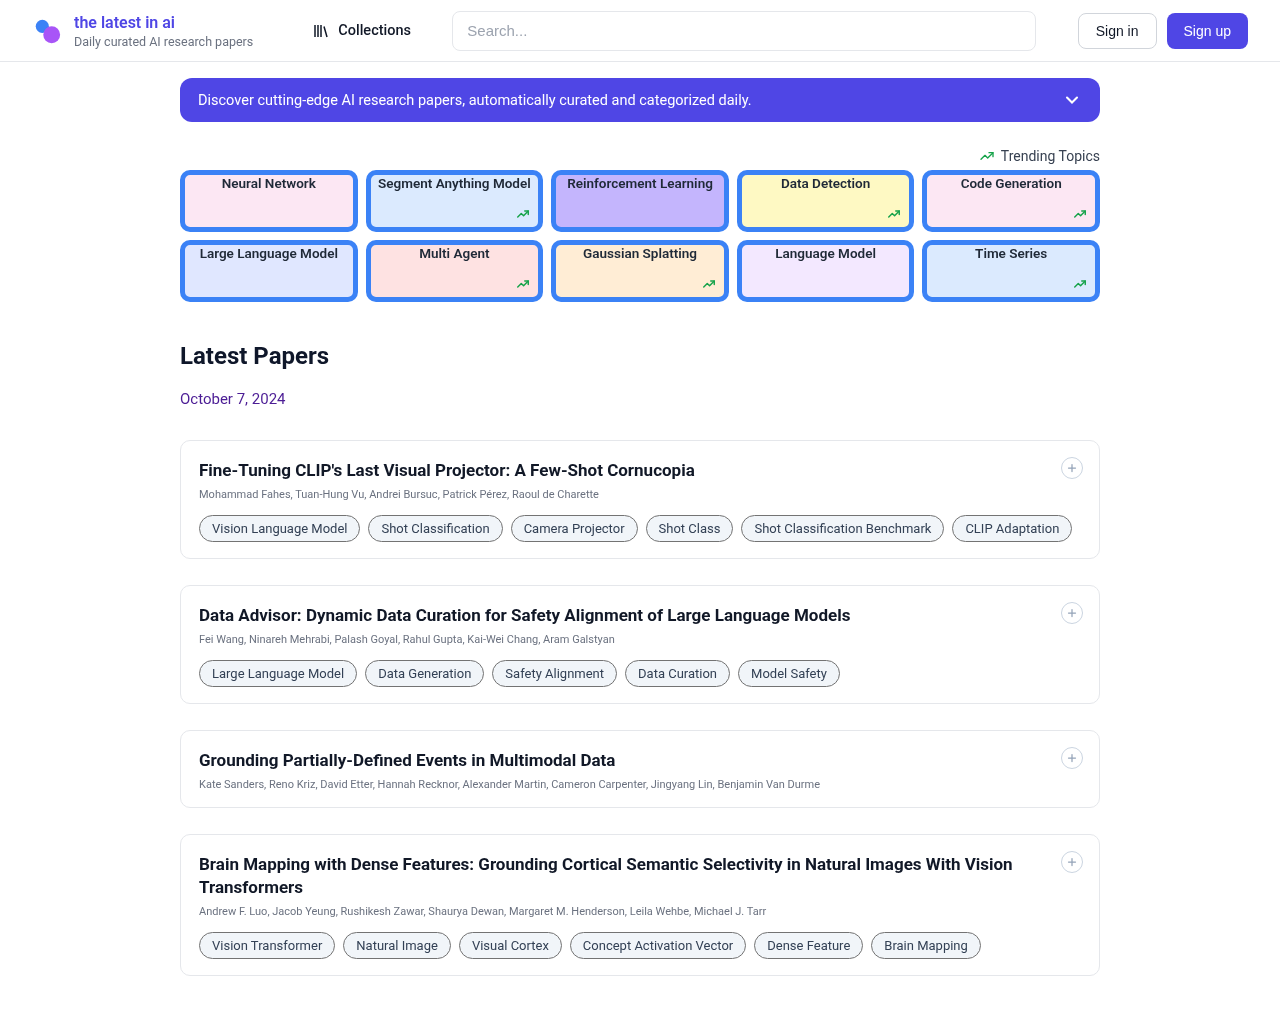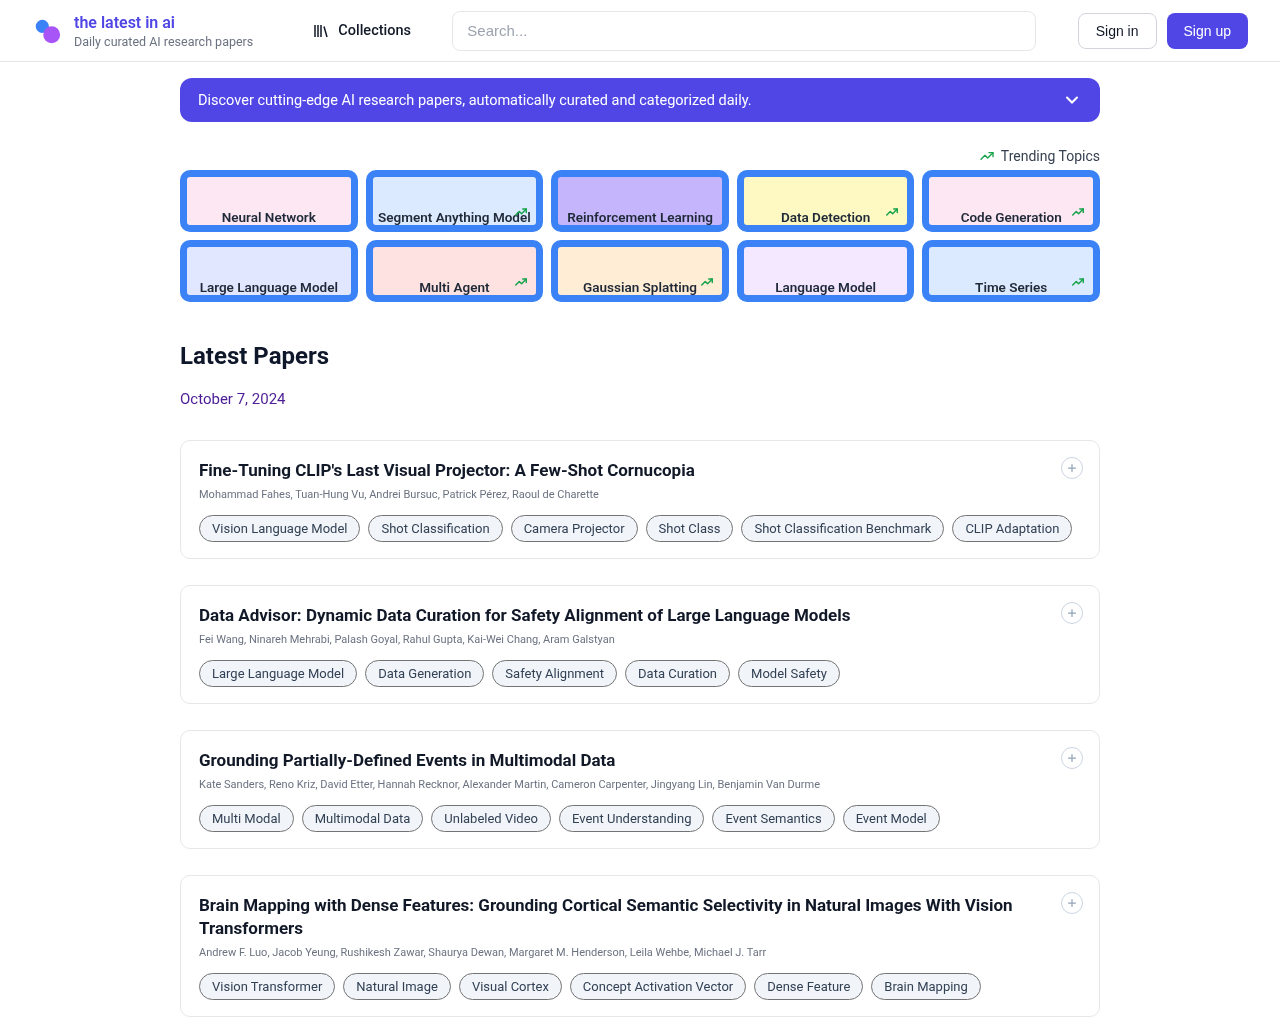--- a/index.html
+++ b/index.html
@@ -25,21 +25,21 @@
 .main { max-width: 960px; margin: 0 auto; padding: 16px 20px 40px; }
 
 
 .banner { display: flex; align-items: center; justify-content: space-between; background: #4f46e5; color: #fff; border-radius: 12px; padding: 12px 18px; font-size: 14.5px; }
 .banner svg { width: 20px; height: 20px; stroke: #fff; }
 
 
 .trending-label { display: flex; justify-content: flex-end; align-items: center; gap: 6px; font-size: 14px; color: #374151; margin-top: 26px; }
 .trending-label svg { width: 16px; height: 16px; stroke: #16a34a; }
 .topics-grid { display: grid; grid-template-columns: repeat(5, 1fr); gap: 8px; margin-top: 6px; }
-.topic-chip { position: relative; height: 62px; border-radius: 10px; display: flex; align-items: flex-end; justify-content: center; font-size: 13.5px; font-weight: 600; color: #1f2937; cursor: pointer; border: 7px solid #3b82f6; text-align:center; padding: 0 0;}
+.topic-chip { position: relative; height: 62px; border-radius: 10px; display: flex; align-items: flex-start; justify-content: center; font-size: 13.5px; font-weight: 600; color: #1f2937; cursor: pointer; border: 5px solid #3b82f6; text-align:center; padding: 0 0;}
 .topic-chip .trend-icon { position: absolute; right: 8px; bottom: 6px; width: 14px; height: 14px; }
 
 
 .section-title { font-size: 24px; font-weight: 700; margin-top: 40px; }
 .date-head { font-size: 15px; color: #4c1d95; margin-top: 20px; padding-bottom: 6px; }
 
 .paper-card { border: 1px solid #e5e7eb; border-radius: 10px; padding: 18px 18px 16px; margin-top: 26px; position: relative; }
 .paper-title { font-size: 17px; font-weight: 700; color: #111827; line-height: 1.35; padding-right: 40px;}
 .paper-authors { font-size: 11px; color: #6b7280; margin-top: 6px; }
 .paper-tags { display: flex; flex-wrap: wrap; gap: 8px; margin-top: 14px; }
@@ -186,28 +186,20 @@
         </div>
       </div>
       <div class="paper-card">
         <div class="add-btn">
           <svg width="12" height="12" viewBox="0 0 24 24" fill="none" stroke="currentColor" stroke-width="2.5" stroke-linecap="round">
             <path d="M12 5v14M5 12h14"></path>
           </svg>
         </div>
         <div class="paper-title">Grounding Partially-Defined Events in Multimodal Data</div>
         <div class="paper-authors">Kate Sanders, Reno Kriz, David Etter, Hannah Recknor, Alexander Martin, Cameron Carpenter, Jingyang Lin, Benjamin Van Durme</div>
-        <div class="paper-tags">
-          <span class="paper-tag">Multi Modal</span>
-          <span class="paper-tag">Multimodal Data</span>
-          <span class="paper-tag">Unlabeled Video</span>
-          <span class="paper-tag">Event Understanding</span>
-          <span class="paper-tag">Event Semantics</span>
-          <span class="paper-tag">Event Model</span>
-        </div>
       </div>
       <div class="paper-card">
         <div class="add-btn">
           <svg width="12" height="12" viewBox="0 0 24 24" fill="none" stroke="currentColor" stroke-width="2.5" stroke-linecap="round">
             <path d="M12 5v14M5 12h14"></path>
           </svg>
         </div>
         <div class="paper-title">Brain Mapping with Dense Features: Grounding Cortical Semantic Selectivity in Natural Images With Vision Transformers</div>
         <div class="paper-authors">Andrew F. Luo, Jacob Yeung, Rushikesh Zawar, Shaurya Dewan, Margaret M. Henderson, Leila Wehbe, Michael J. Tarr</div>
         <div class="paper-tags">

